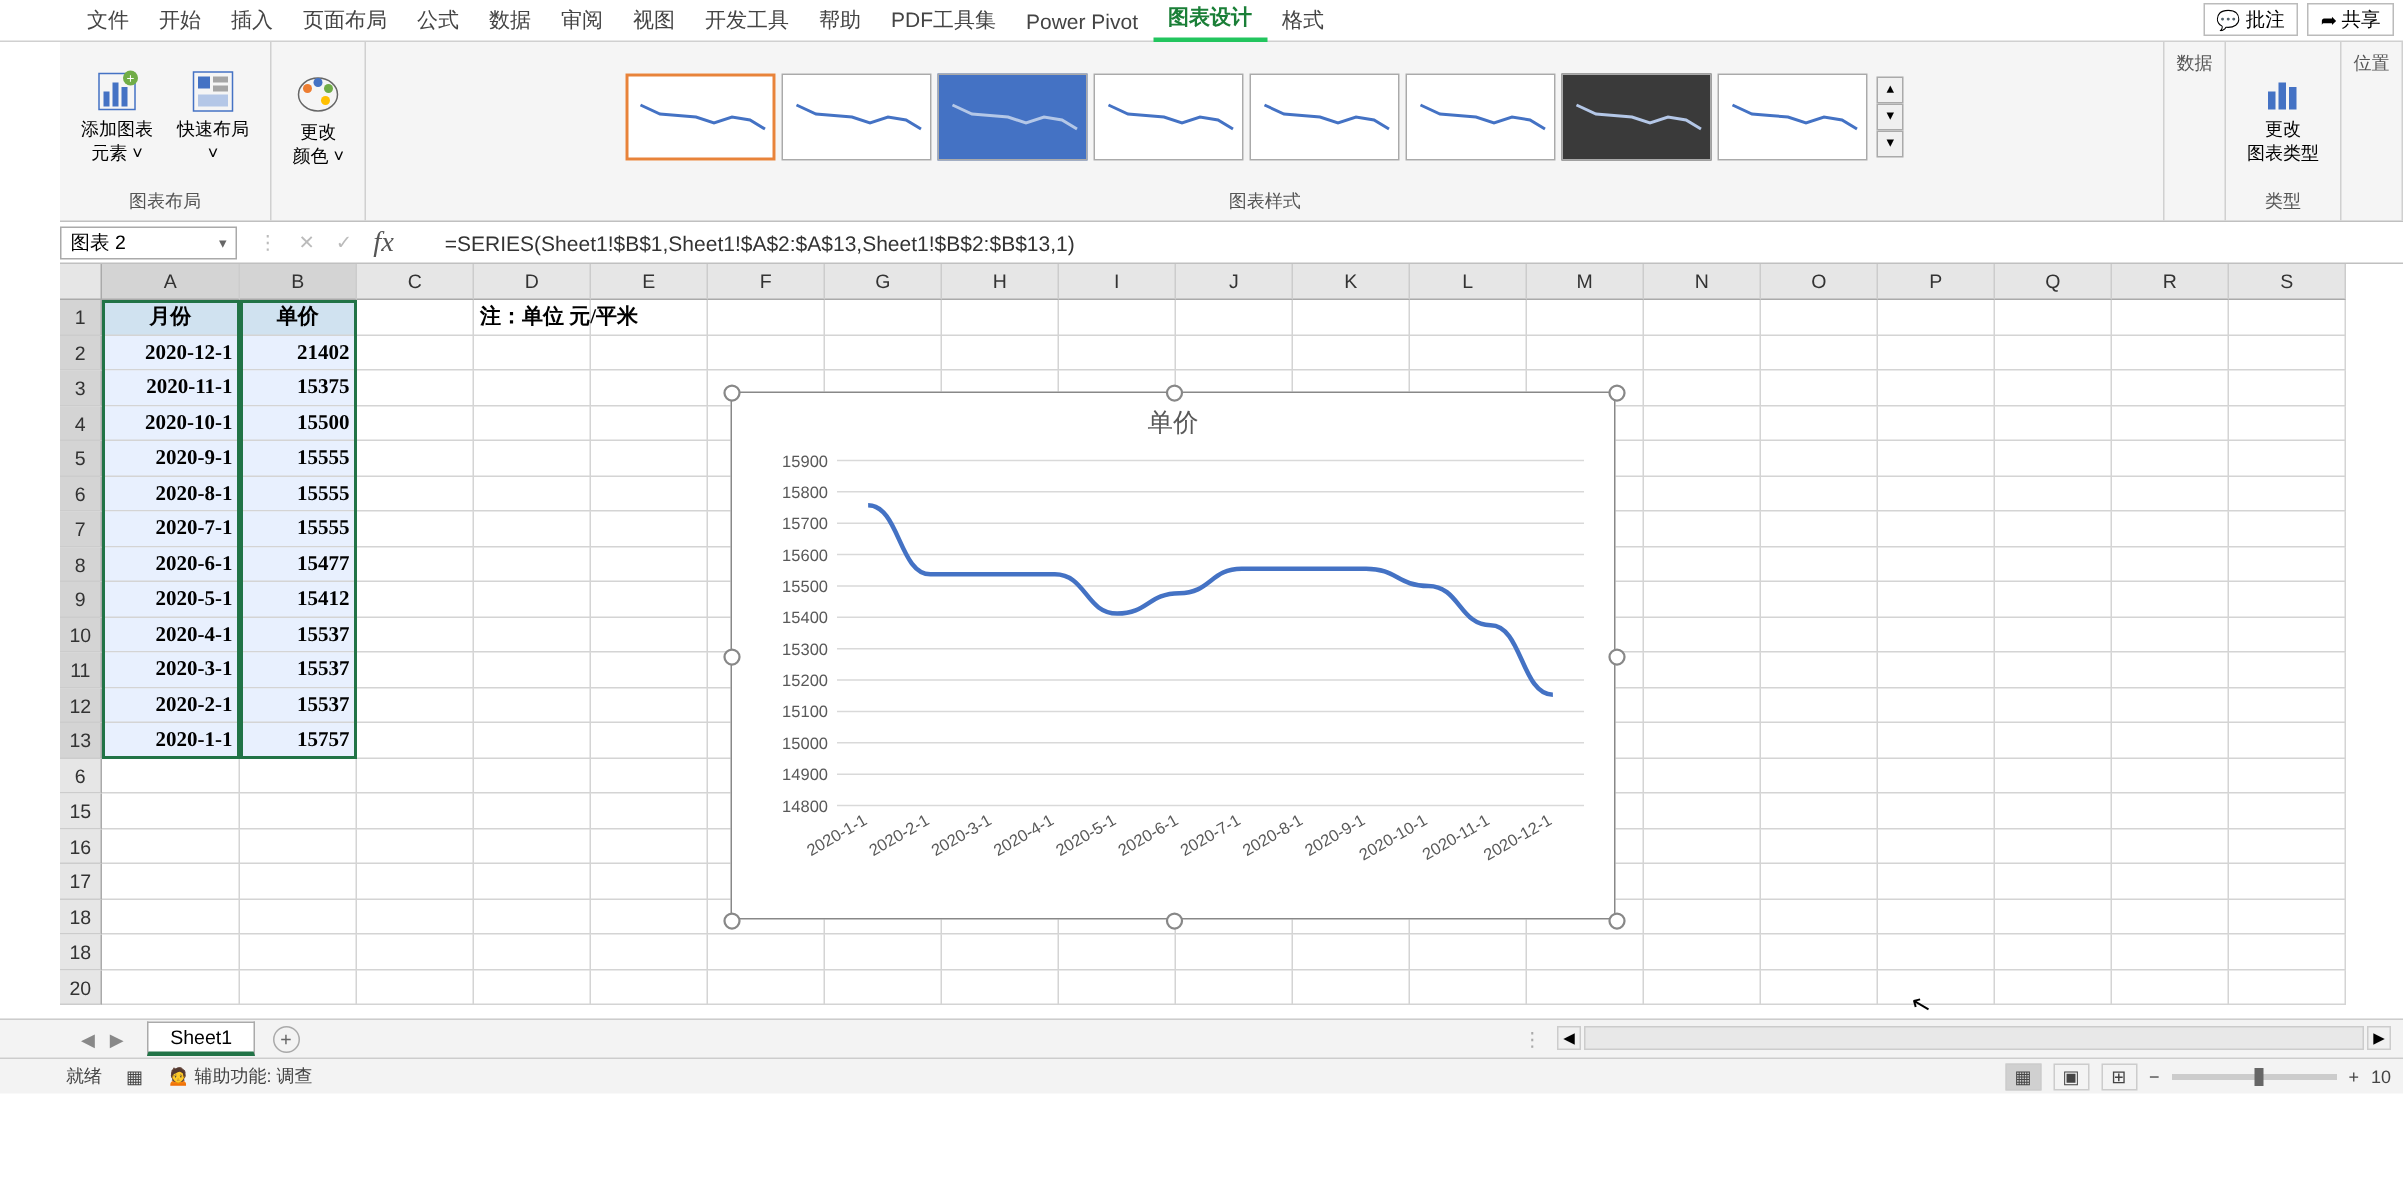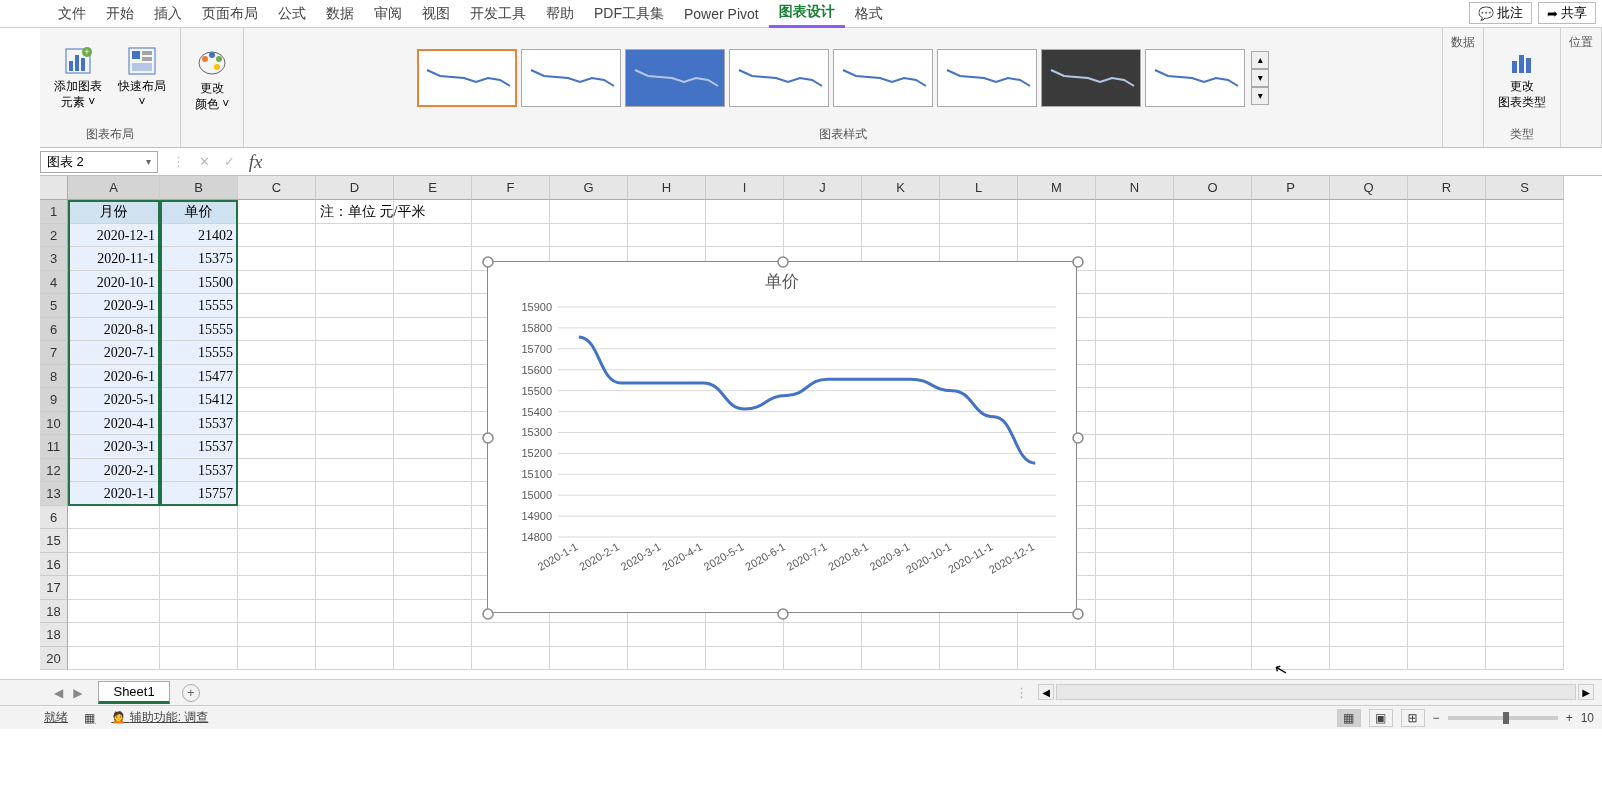--- a/index.html
+++ b/index.html
@@ -1,21 +1,21 @@
 <!DOCTYPE html>
 <html><head>
 <meta charset="utf-8">
 <style>
 * { margin: 0; padding: 0; box-sizing: border-box; font-family: "Microsoft YaHei", "SimSun", sans-serif; }
 body { background: #fff; font-size: 13px; overflow: hidden; width: 1602px; height: 802px; }
 
 
 .menu-tabs { display: flex; align-items: center; height: 28px; padding-left: 48px; border-bottom: 1px solid #d0d0d0; background: #fff; position: relative; }
 .menu-tab { padding: 4px 10px; cursor: pointer; font-size: 14px; color: #444; }
-.menu-tab.active { color: #1a7f37; border-bottom: 3px solid #8b5cf6; font-weight: bold; }
+.menu-tab.active { color: #1a7f37; border-bottom: 3px solid #22c55e; font-weight: bold; }
 .menu-right { position: absolute; right: 6px; top: 2px; display: flex; gap: 6px; }
 .menu-right-btn { border: 1px solid #bbb; padding: 1px 8px; font-size: 13px; display: inline-flex; align-items: center; gap: 3px; background: #fff; }
 
 
 .ribbon { height: 120px; display: flex; background: #f5f5f5; border-bottom: 1px solid #c0c0c0; padding-left: 40px; }
 .ribbon-group { display: flex; flex-direction: column; align-items: center; border-right: 1px solid #d0d0d0; padding: 4px 8px 2px; }
 .ribbon-group-content { flex: 1; display: flex; align-items: center; gap: 4px; }
 .ribbon-group-label { font-size: 12px; color: #555; padding: 2px 0; }
 .ribbon-btn { display: flex; flex-direction: column; align-items: center; justify-content: center; padding: 2px 6px; cursor: pointer; text-align: center; font-size: 12px; line-height: 1.3; }
 .ribbon-btn svg { margin-bottom: 2px; }
@@ -43,21 +43,21 @@
 
 
 .grid-area { position: relative; height: 503px; overflow: hidden; background: #fff; }
 .corner { position: absolute; left: 40px; top: 0; width: 28px; height: 24px; border-right: 1px solid #aaa; border-bottom: 1px solid #aaa; background: #e6e6e6; }
 .col-headers { position: absolute; left: 68px; top: 0; height: 24px; display: flex; }
 .col-head { width: 78px; border-right: 1px solid #ccc; border-bottom: 1px solid #aaa; background: #e6e6e6; text-align: center; font-size: 13px; color: #333; line-height: 24px; }
 .col-head.sel { background: #d4d4d4; }
 .row-headers { position: absolute; left: 40px; top: 24px; width: 28px; }
 .row-head { height: 23.5px; border-right: 1px solid #aaa; border-bottom: 1px solid #ccc; background: #e6e6e6; text-align: center; font-size: 13px; color: #333; line-height: 23.5px; }
 .row-head.sel { background: #d4d4d4; }
-.cells { position: absolute; left: 68px; top: 24px; }
+.cells { position: absolute; left: 68px; top: 24px; font-weight: bold; }
 .cell-row { display: flex; }
 .cell { width: 78px; height: 23.5px; border-right: 1px solid #d4d4d4; border-bottom: 1px solid #d4d4d4; padding: 0 4px; font-size: 14px; font-family: "SimSun"; line-height: 23.5px; text-align: right; overflow: hidden; white-space: nowrap; }
 .cell.header-cell { text-align: center; background: #f0f0f0; }
 .cell.sel-area { background: #e8f0fe; }
 .cell.header-cell.sel-area { background: #d0e2f0; }
 
 .sel-border-a { position:absolute; border:2px solid #217346; pointer-events:none; }
 
 
 .embedded-chart { position: absolute; left: 487px; top: 85px; width: 590px; height: 352px; background: #fff; border: 1px solid #888; }
@@ -72,21 +72,21 @@
 
 .sheet-tabs { height: 26px; border-top: 1px solid #ccc; display: flex; align-items: center; background: #f3f3f3; padding-left: 54px; position: relative; }
 .sheet-nav { display:flex; gap:10px; color:#888; font-size:12px; margin-right:16px; }
 .sheet-tab { background: #fff; border: 1px solid #aaa; border-bottom: 3px solid #217346; padding: 2px 14px; font-size: 13px; }
 .sheet-add { margin-left: 12px; width:18px; height:18px; border:1px solid #aaa; border-radius:50%; display:flex; align-items:center; justify-content:center; font-size:13px; color:#666; }
 .hscroll { position:absolute; right:8px; top:4px; display:flex; align-items:center; gap:2px; }
 .hscroll .track { width:520px; height:16px; background:#e8e8e8; border:1px solid #ccc; }
 .hscroll button { width:16px; height:16px; border:1px solid #ccc; background:#f0f0f0; font-size:10px; }
 
 
-.status-bar { height: 24px; background: #f3f3f3; border-top: 1px solid #ccc; display: flex; align-items: center; padding: 0 10px 0 44px; font-size: 12px; color: #444; gap: 16px; position: relative; text-decoration: underline; }
+.status-bar { height: 24px; background: #f3f3f3; border-top: 1px solid #ccc; display: flex; align-items: center; padding: 0 10px 0 44px; font-size: 12px; color: #444; gap: 16px; position: relative; }
 .status-right { position: absolute; right: 8px; display: flex; align-items: center; gap: 8px; }
 .view-btn { width:24px; height:18px; border:1px solid #ccc; display:flex; align-items:center; justify-content:center; }
 .view-btn.active { background:#d0d0d0; }
 .zoom-slider { width:110px; height:4px; background:#ccc; position:relative; }
 .zoom-slider .thumb { position:absolute; left:50%; top:-4px; width:6px; height:12px; background:#666; }
 
 .left-gutter { position:absolute; left:0; top:0; width:40px; height:100%; background:#fff; }
 
 .cursor-arrow { position:absolute; left:1274px; top:484px; pointer-events:none; font-size:16px; color:#000; transform: rotate(-15deg); }
 </style>
@@ -244,20 +244,21 @@
   <div class="name-box">
     <span>图表 2</span>
       <span class="dd">▾</span>
   </div>
   <div class="fb-btns">
     <span style="color:#bbb">⋮</span>
     <span style="color:#bbb">✕</span>
     <span style="color:#bbb">✓</span>
     <span class="fb-fx">fx</span>
   </div>
+  <div class="formula-input">=SERIES(Sheet1!$B$1,Sheet1!$A$2:$A$13,Sheet1!$B$2:$B$13,1)</div>
 </div>
 
 <div class="grid-area">
   <div class="corner"></div>
   <div class="col-headers">
       <div class="col-head sel" style="width: 92px;">A</div>
       <div class="col-head sel">B</div>
       <div class="col-head">C</div>
       <div class="col-head">D</div>
       <div class="col-head">E</div>

